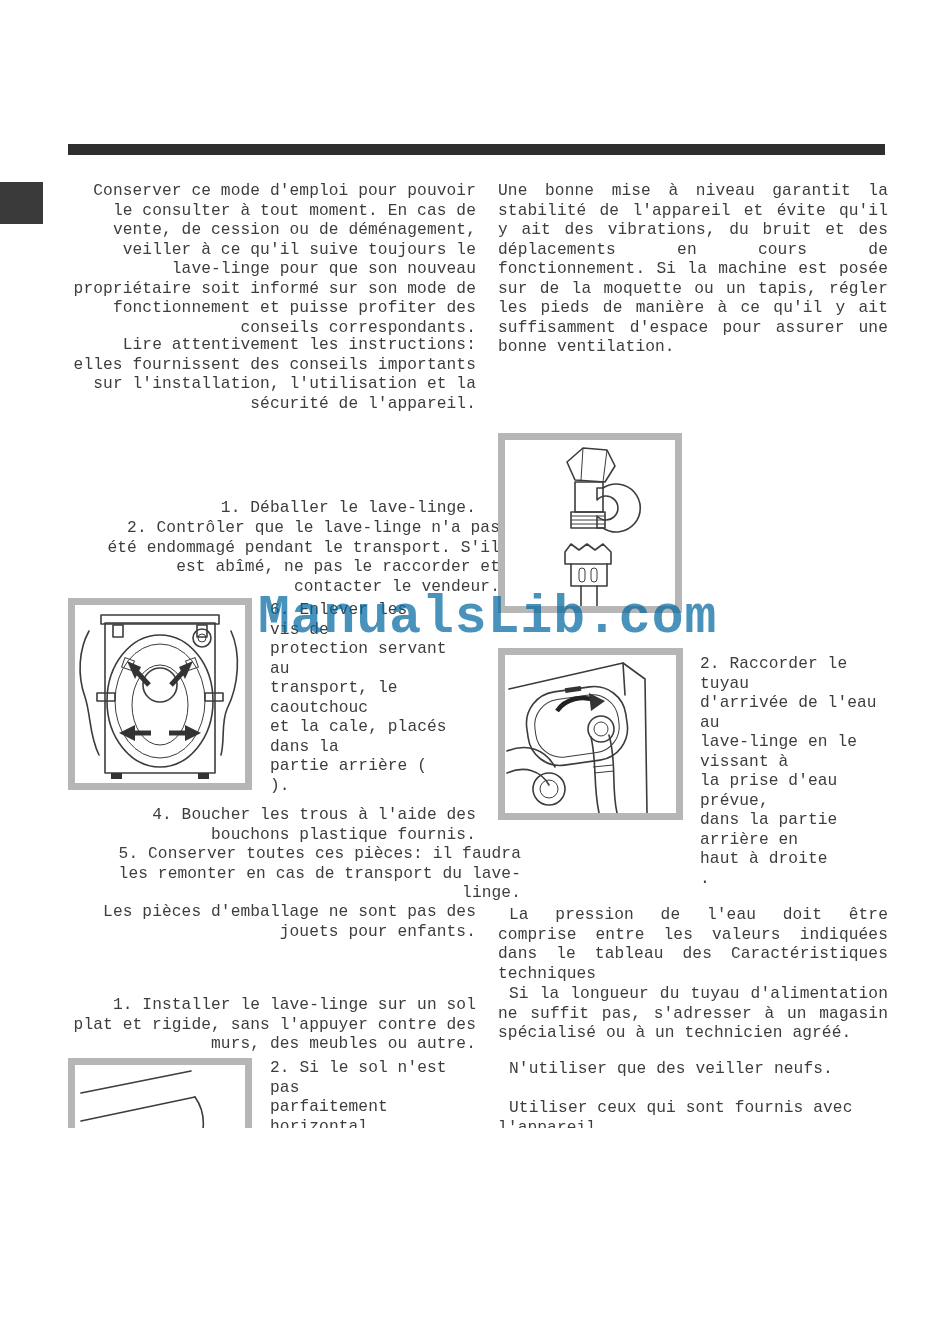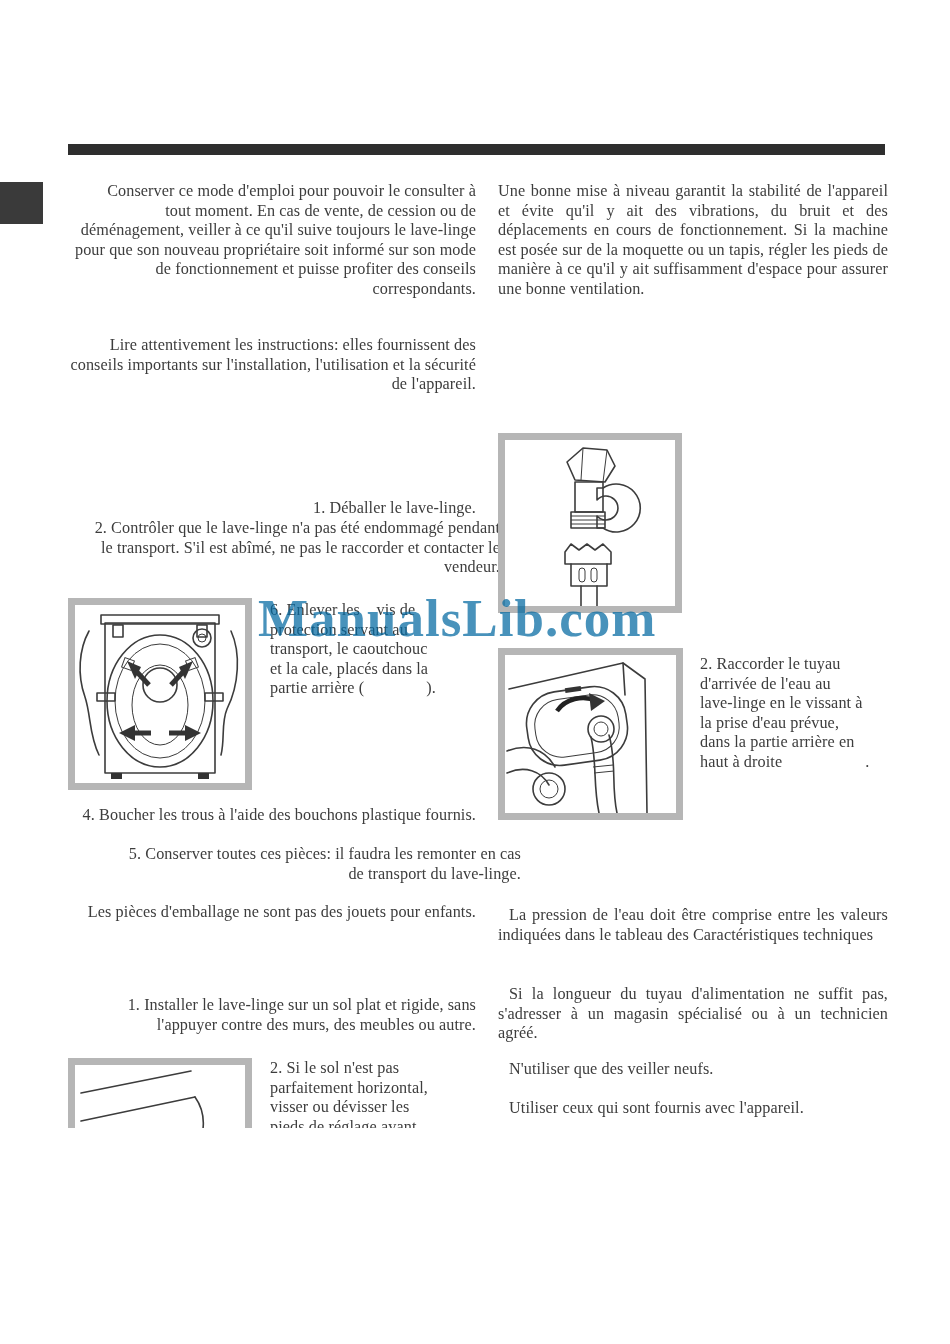--- a/index.html
+++ b/index.html
@@ -1,17 +1,17 @@
 <!DOCTYPE html>
 <html><head>
 <meta charset="utf-8">
 <style>
   html,body{margin:0;padding:0;background:#ffffff;}
   .page{position:relative;width:950px;height:1128px;background:#ffffff;overflow:hidden;
-        font-family:Liberation Serif, serif;color:#3d3d3d;}
+        font-family:Liberation Mono, monospace;color:#3d3d3d;}
   .bar-top{position:absolute;left:68px;top:144px;width:817px;height:11px;background:#2e2e2e;}
   .tab-left{position:absolute;left:0;top:182px;width:43px;height:42px;background:#3a3a3a;}
   .rule-bottom{position:absolute;left:68px;top:1271px;width:817px;height:3px;background:#0d0d0d;}
   .txt{position:absolute;font-size:16.2px;line-height:19.5px;letter-spacing:.1px;}
   .just{text-align:justify;}
   .ind{text-indent:11px;}
   .col-l{left:68px;width:408px;text-align:right;}
   .col-r{left:498px;width:390px;}
   .side-l{left:270px;width:204px;white-space:pre-wrap;}
   .side-r{left:700px;width:188px;white-space:pre-wrap;}

